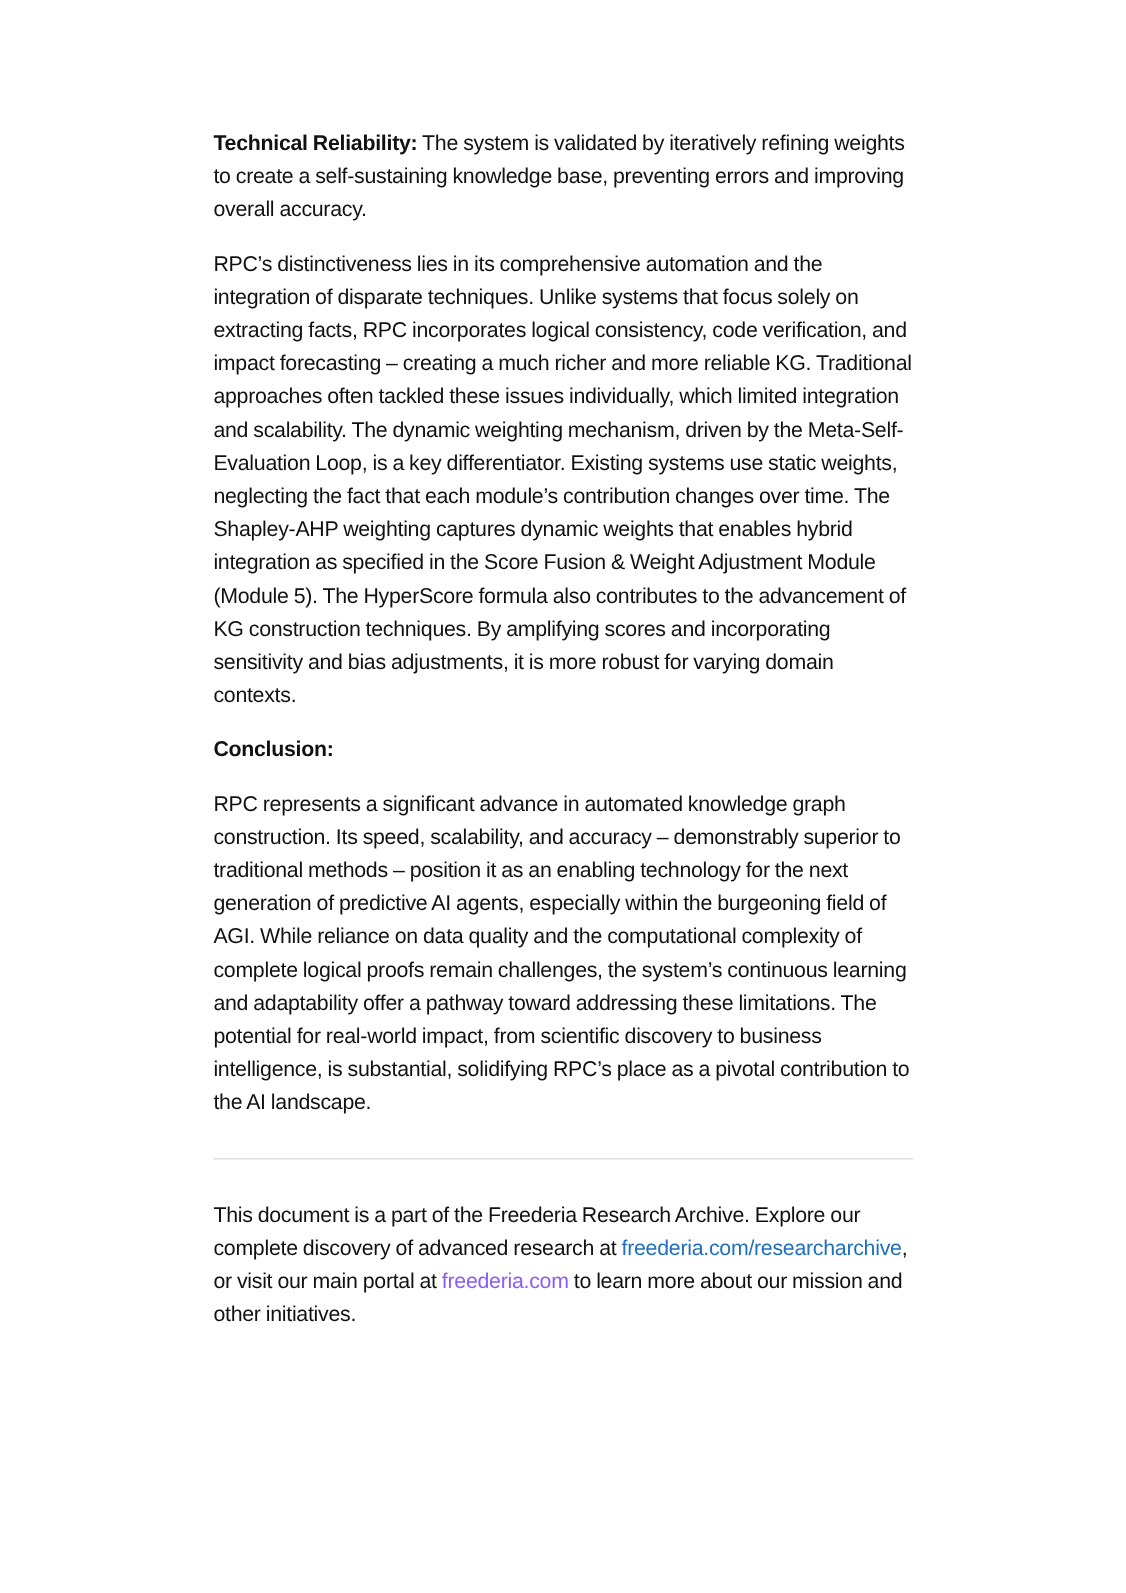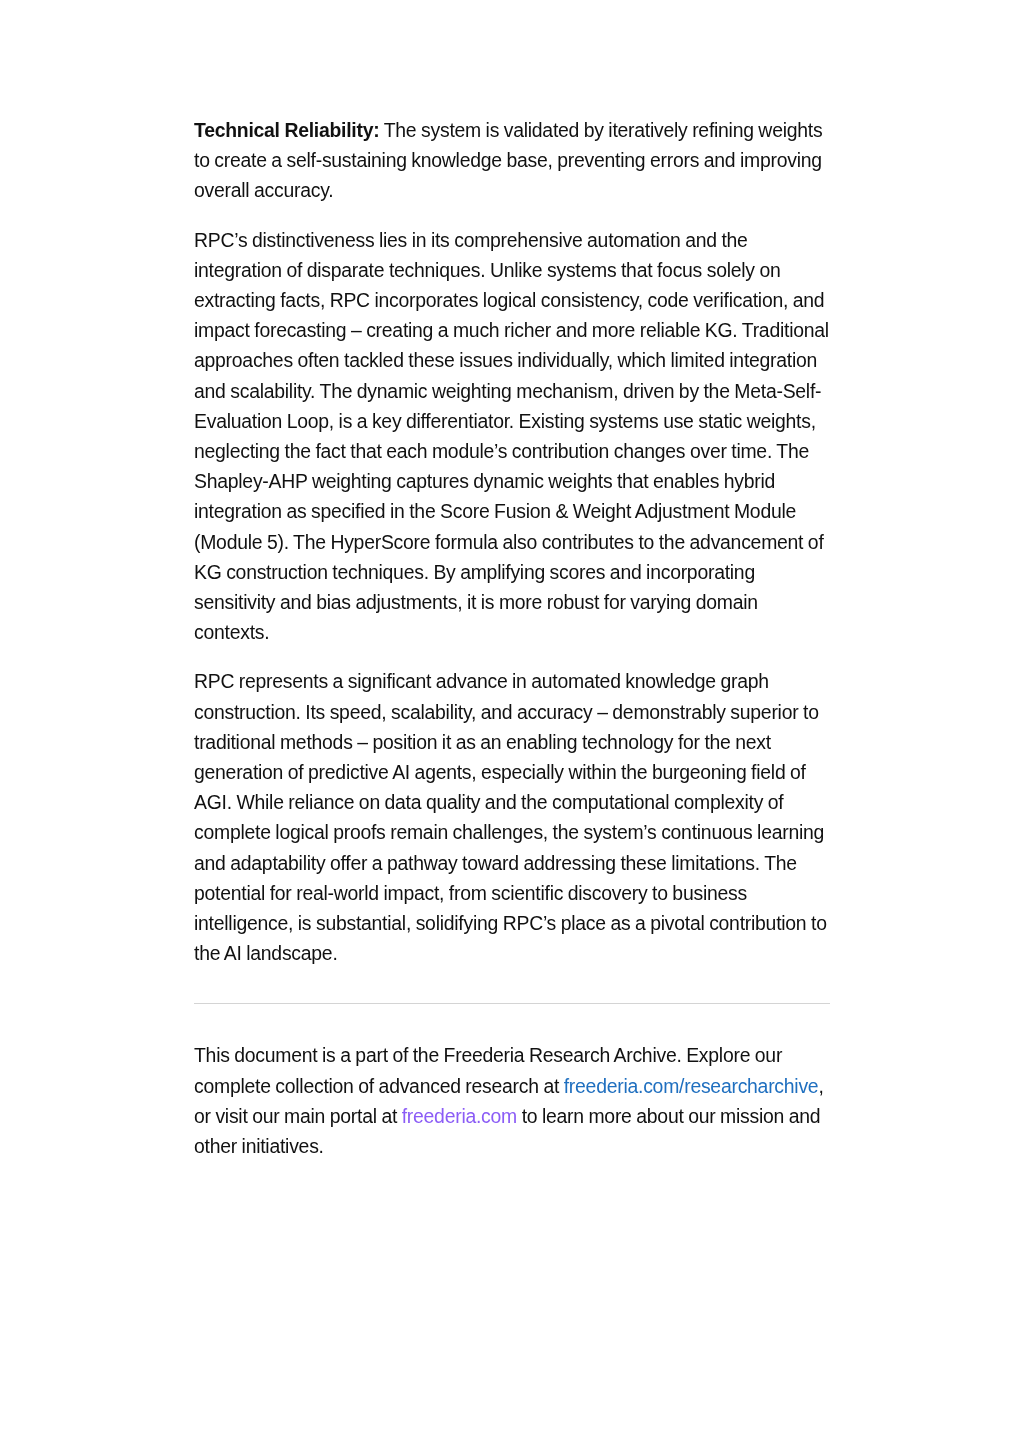--- a/index.html
+++ b/index.html
@@ -49,20 +49,21 @@
 </head>
 <body>
 
 <div class="page">
 
   <p class="para"><b>Technical Reliability:</b><span> The system is validated by iteratively refining weights to create a self-sustaining knowledge base, preventing errors and improving overall accuracy.</span></p>
 
 
   <p class="para">RPC’s distinctiveness lies in its comprehensive automation and the integration of disparate techniques. Unlike systems that focus solely on extracting facts, RPC incorporates logical consistency, code verification, and impact forecasting – creating a much richer and more reliable KG. Traditional approaches often tackled these issues individually, which limited integration and scalability. The dynamic weighting mechanism, driven by the Meta-Self-Evaluation Loop, is a key differentiator. Existing systems use static weights, neglecting the fact that each module’s contribution changes over time. The Shapley-AHP weighting captures dynamic weights that enables hybrid integration as specified in the Score Fusion &amp; Weight Adjustment Module (Module 5). The HyperScore formula also contributes to the advancement of KG construction techniques. By amplifying scores and incorporating sensitivity and bias adjustments, it is more robust for varying domain contexts.</p>
 
+  <h3>Conclusion:</h3>
 
   <p class="para" style="margin-bottom:0">RPC represents a significant advance in automated knowledge graph construction. Its speed, scalability, and accuracy – demonstrably superior to traditional methods – position it as an enabling technology for the next generation of predictive AI agents, especially within the burgeoning field of AGI. While reliance on data quality and the computational complexity of complete logical proofs remain challenges, the system’s continuous learning and adaptability offer a pathway toward addressing these limitations. The potential for real-world impact, from scientific discovery to business intelligence, is substantial, solidifying RPC’s place as a pivotal contribution to the AI landscape.</p>
 
   <hr class="divider">
 
-  <p><span>This document is a part of the Freederia Research Archive. Explore our complete collection of advanced research at </span><a href="#" style="color: rgb(31, 111, 191);">freederia.com/<wbr>researcharchive</a><span>, or visit our main portal at </span><a href="#" style="color: #8b5cf6;">freederia.com</a><span> to learn more about our mission and other initiatives.</span></p>
+  <p><span>This document is a part of the Freederia Research Archive. Explore our complete discovery of advanced research at </span><a href="#" style="color: rgb(31, 111, 191);">freederia.com/<wbr>researcharchive</a><span>, or visit our main portal at </span><a href="#" style="color: #8b5cf6;">freederia.com</a><span> to learn more about our mission and other initiatives.</span></p>
 
 </div>
 
 </body></html>

